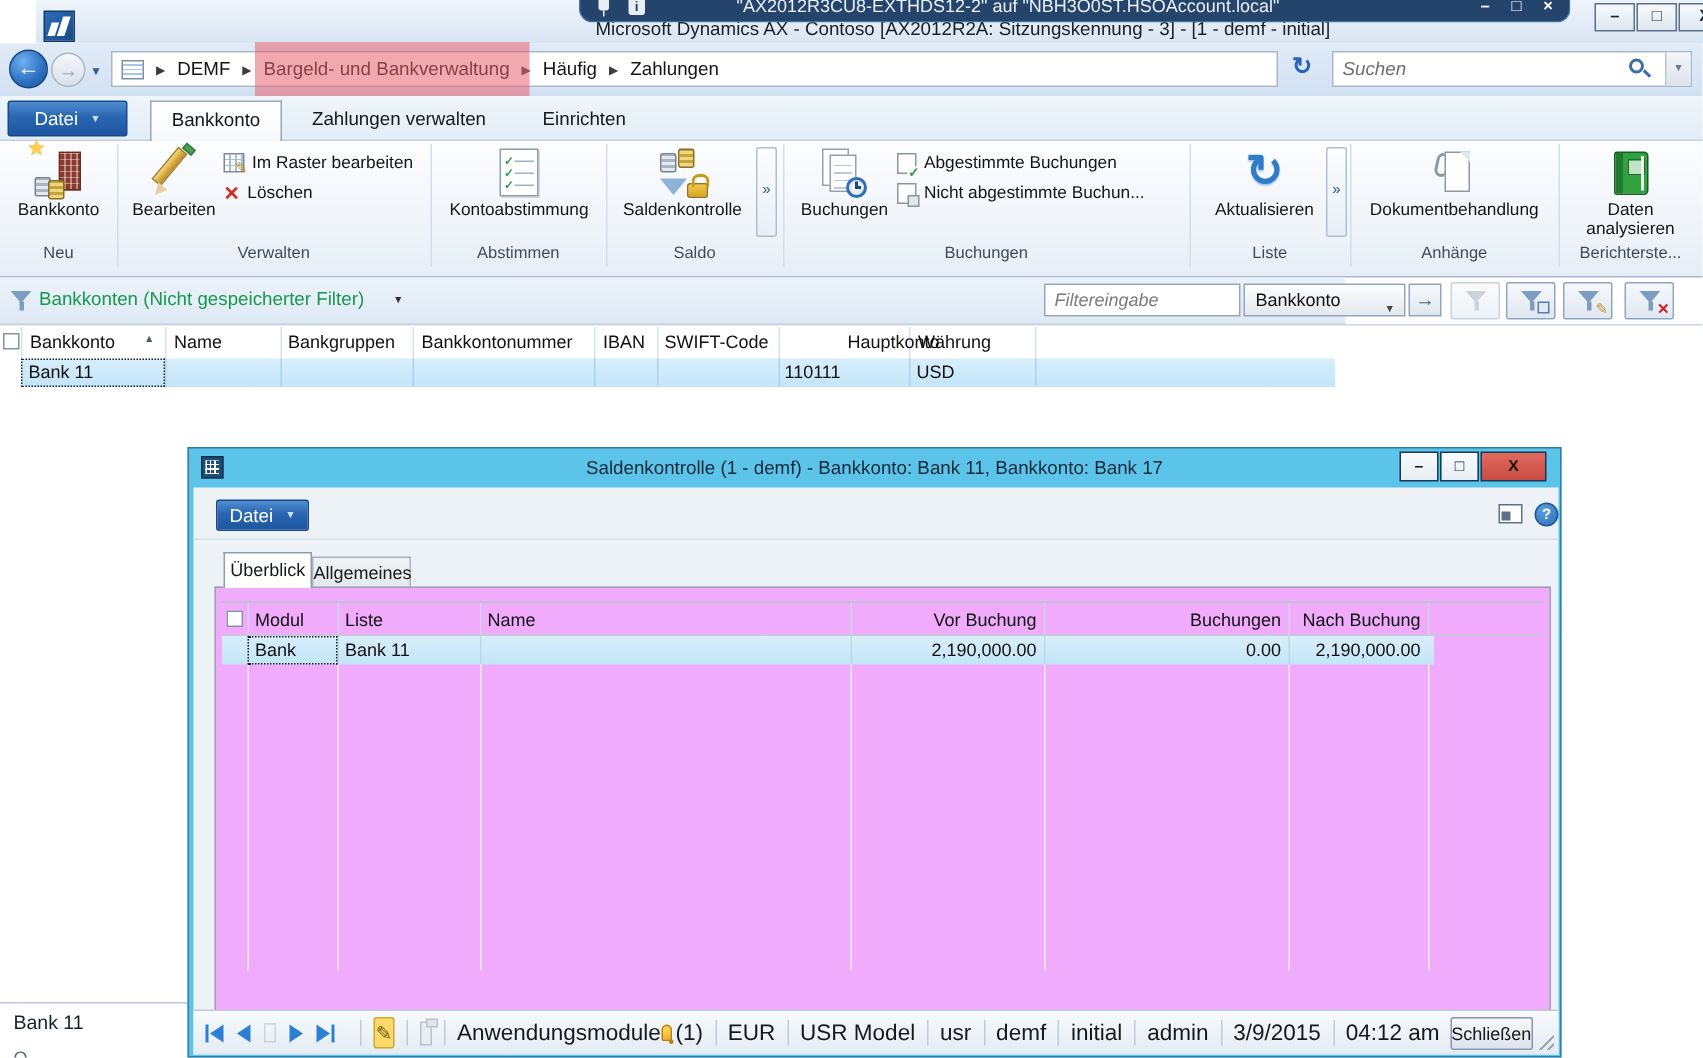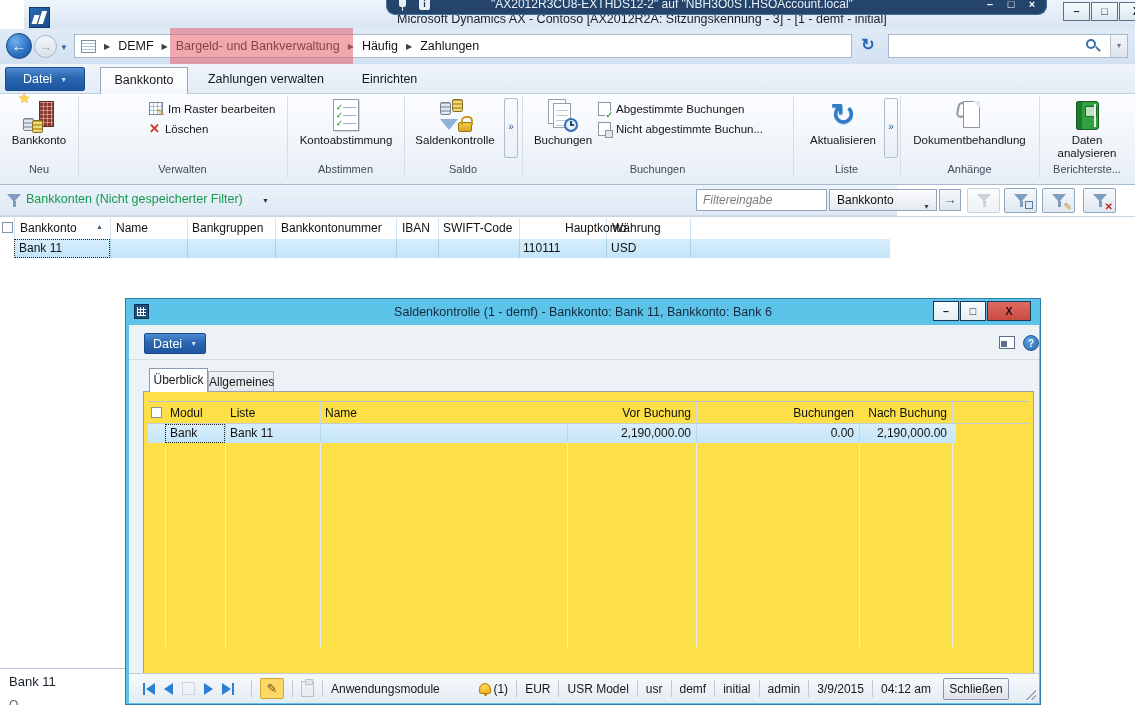--- a/index.html
+++ b/index.html
@@ -139,21 +139,21 @@
 .dwb{position:absolute;top:2px;height:20px;border:1px solid #173a5a;background:linear-gradient(#fafcfd,#e6edf2);font-size:10.5px;line-height:18px;text-align:center;color:#101820;font-weight:bold;}
 .dwb.close{background:linear-gradient(#e06a5f,#c94b42);color:#200f0d;}
 #dlgbody{position:absolute;left:3px;top:26px;width:910px;height:378px;background:#edf2f7;}
 #dlgfile{position:absolute;left:15px;top:8px;width:62px;height:21px;}
 #dlgstrip{position:absolute;left:0;top:34px;width:910px;height:1px;background:#d5dde6;}
 #dlgpane{position:absolute;left:870px;top:11px;}
 #dlghelp{position:absolute;left:894px;top:10px;}
 .dtab{position:absolute;font-size:12px;color:#14181d;text-align:center;}
 #dtab1{left:20px;top:43px;width:59px;height:24px;line-height:23px;background:#fff;border:1px solid #8b9cae;border-bottom:none;z-index:3;}
 #dtab2{left:79px;top:46px;width:66px;height:37px;line-height:20px;background:linear-gradient(#f0f2f4,#dde1e6);border:1px solid #a9b4c0;border-bottom:none;}
-#dbox{position:absolute;left:14px;top:66px;width:891px;height:310px;background:#fde047;border:1px solid #97a3b2;}
+#dbox{position:absolute;left:14px;top:66px;width:891px;height:310px;background:#f0abfc;border:1px solid #97a3b2;}
 #dgrid{position:absolute;left:4px;top:9px;width:881px;height:250px;border-top:1px solid #b6c2cd;}
 #dgrid .dhsep{position:absolute;top:0;height:21px;width:1px;background:#cdd8e2;}
 #dgrid .dvline{position:absolute;top:21px;bottom:4px;width:1px;background:#e7edf3;}
 #dgrid .dhead{position:absolute;top:4px;font-size:12px;color:#111;white-space:nowrap;}
 #dgrid .dheadr{position:absolute;top:4px;font-size:12px;color:#111;text-align:right;}
 #dgridhline{position:absolute;left:0;top:21px;width:881px;height:1px;background:#c3ccd5;}
 #drow{position:absolute;left:0;top:22px;width:808px;height:19px;background:linear-gradient(#d8eefb,#c3e5f7);}
 #drow .rsep{position:absolute;top:0;height:19px;width:1px;background:#b9d8ec;}
 #drow .cell{position:absolute;top:2px;font-size:12px;color:#111;}
 #drow .cellr{position:absolute;top:2px;font-size:12px;color:#111;text-align:right;}
@@ -162,21 +162,21 @@
 #dstatus{position:absolute;left:0px;top:348px;width:910px;height:30px;background:linear-gradient(#f7fafc,#e3ebf2);border-top:1px solid #c0ccd8;display:flex;align-items:center;}
 .tri-l{display:inline-block;width:0;height:0;border-top:6px solid transparent;border-bottom:6px solid transparent;border-right:9px solid #2d7fd3;}
 .tri-r{display:inline-block;width:0;height:0;border-top:6px solid transparent;border-bottom:6px solid transparent;border-left:9px solid #2d7fd3;}
 .vbar{display:inline-block;width:2px;height:12px;background:#2d7fd3;}
 .navico{display:inline-flex;align-items:center;gap:1px;margin-right:9px;}
 .gridchip{display:inline-block;width:13px;height:13px;background:repeating-linear-gradient(0deg,#b9c4cе 0 2px,transparent 2px 4px),repeating-linear-gradient(90deg,#b9c4ce 0 2px,transparent 2px 4px);opacity:.55;margin-right:9px;border:1px solid #b2bdc8;}
 .ssep{display:inline-block;width:1px;height:17px;background:#bfcbd7;margin:0 8px;}
 #pencilbtn{display:inline-flex;align-items:center;justify-content:center;width:24px;height:21px;background:#ffd968;border:1px solid #cfa62e;border-radius:2px;font-size:13px;color:#6b5310;}
 #pastechip{display:inline-block;width:13px;height:16px;border:1px solid #9aa5b0;background:#e9edf1;opacity:.6;position:relative;}
 #pastechip:after{content:"";position:absolute;left:3px;top:-3px;width:6px;height:4px;border:1px solid #9aa5b0;background:#d5dbe1;}
-.stxt{font-size:12px;color:#15191d;white-space:nowrap;}
+.stxt{font-size:15px;color:#15191d;white-space:nowrap;}
 #bellico{display:inline-block;width:12px;height:11px;background:radial-gradient(circle at 40% 30%,#ffd95e,#eda817);border:1px solid #b97f10;border-radius:6px 6px 2px 2px;position:relative;margin-right:2px;}
 #bellico:after{content:"";position:absolute;left:4px;bottom:-3px;width:3px;height:3px;background:#b97f10;border-radius:50%;}
 #closebtn{width:66px;height:22px;background:linear-gradient(#f7f9fb,#dde3ea);border:1px solid #8796a9;border-radius:2px;font-size:12px;color:#14181d;text-align:center;line-height:20px;}
 #grip{position:absolute;right:3px;bottom:3px;width:10px;height:10px;background:
 linear-gradient(135deg,transparent 0 50%,#9aa8b6 50% 60%,transparent 60% 75%,#9aa8b6 75% 85%,transparent 85%);}
 </style>
 </head>
 <body>
 
 <div id="root">
@@ -211,20 +211,21 @@
       <span class="crumb">DEMF</span>
       <span class="crumbsep">▶</span>
       <span class="crumb">Bargeld- und Bankverwaltung</span>
       <span class="crumbsep">▶</span>
       <span class="crumb">Häufig</span>
       <span class="crumbsep">▶</span>
       <span class="crumb">Zahlungen</span>
     </div>
     <div id="refreshbtn">↻</div>
     <div id="searchbox">
+      <input id="searchinput" placeholder="Suchen" style="">
       <span id="magicon"></span>
       <span id="searchdrop">▼</span>
     </div>
   </div>
   <div id="pinkhl"></div>
 
   <div id="tabrow">
     <div class="bline"></div>
     <div id="fileMain" class="filebtn">
       <span>Datei</span>
@@ -256,20 +257,30 @@
               <span class="coinstack c1"></span>
               <span class="coinstack gold c2"></span>
             </span>
           </span>
         <span>Bankkonto</span>
       </div>
       <div class="glabel">Neu</div>
     </div>
 
     <div class="rgroup" style="left:78px;width:209px;">
+      <div class="bb" style="left:6px;width:64px;">
+        <span class="ico">
+            <span class="ic-pencil">
+              <span class="bdy"></span>
+              <span class="tip"></span>
+              <span class="ers"></span>
+            </span>
+          </span>
+        <span>Bearbeiten</span>
+      </div>
       <div class="sb" style="left:71px;top:6px;">
         <span class="ic-grid-edit"></span>
         <span>Im Raster bearbeiten</span>
       </div>
       <div class="sb" style="left:71px;top:26px;">
         <span class="ic-delete">✕</span>
         <span>Löschen</span>
       </div>
       <div class="glabel">Verwalten</div>
     </div>
@@ -438,21 +449,21 @@
     <span class="cell" style="left:5px;">Bank 11</span>
     <span class="cell" style="left:509px;">110111</span>
     <span class="cell" style="left:597px;">USD</span>
   </div>
 
   <div id="prevline"></div>
   <div id="prevtitle">Bank 11</div>
   <div id="prevpartial">O...</div>
 
   <div id="dialog">
-    <div id="dlgtitle">Saldenkontrolle (1 - demf) - Bankkonto: Bank 11, Bankkonto: Bank 6</div>
+    <div id="dlgtitle">Saldenkontrolle (1 - demf) - Bankkonto: Bank 11, Bankkonto: Bank 17</div>
     <div id="dlgicon"></div>
     <div class="dwb" style="left:807px;width:26px;">–</div>
     <div class="dwb" style="left:834px;width:26px;">□</div>
     <div class="dwb close" style="left:861px;width:44px;">X</div>
 
     <div id="dlgbody">
       <div id="dlgfile" class="filebtn">
         <span>Datei</span>
           <span class="fcaret">▼</span>
       </div>

